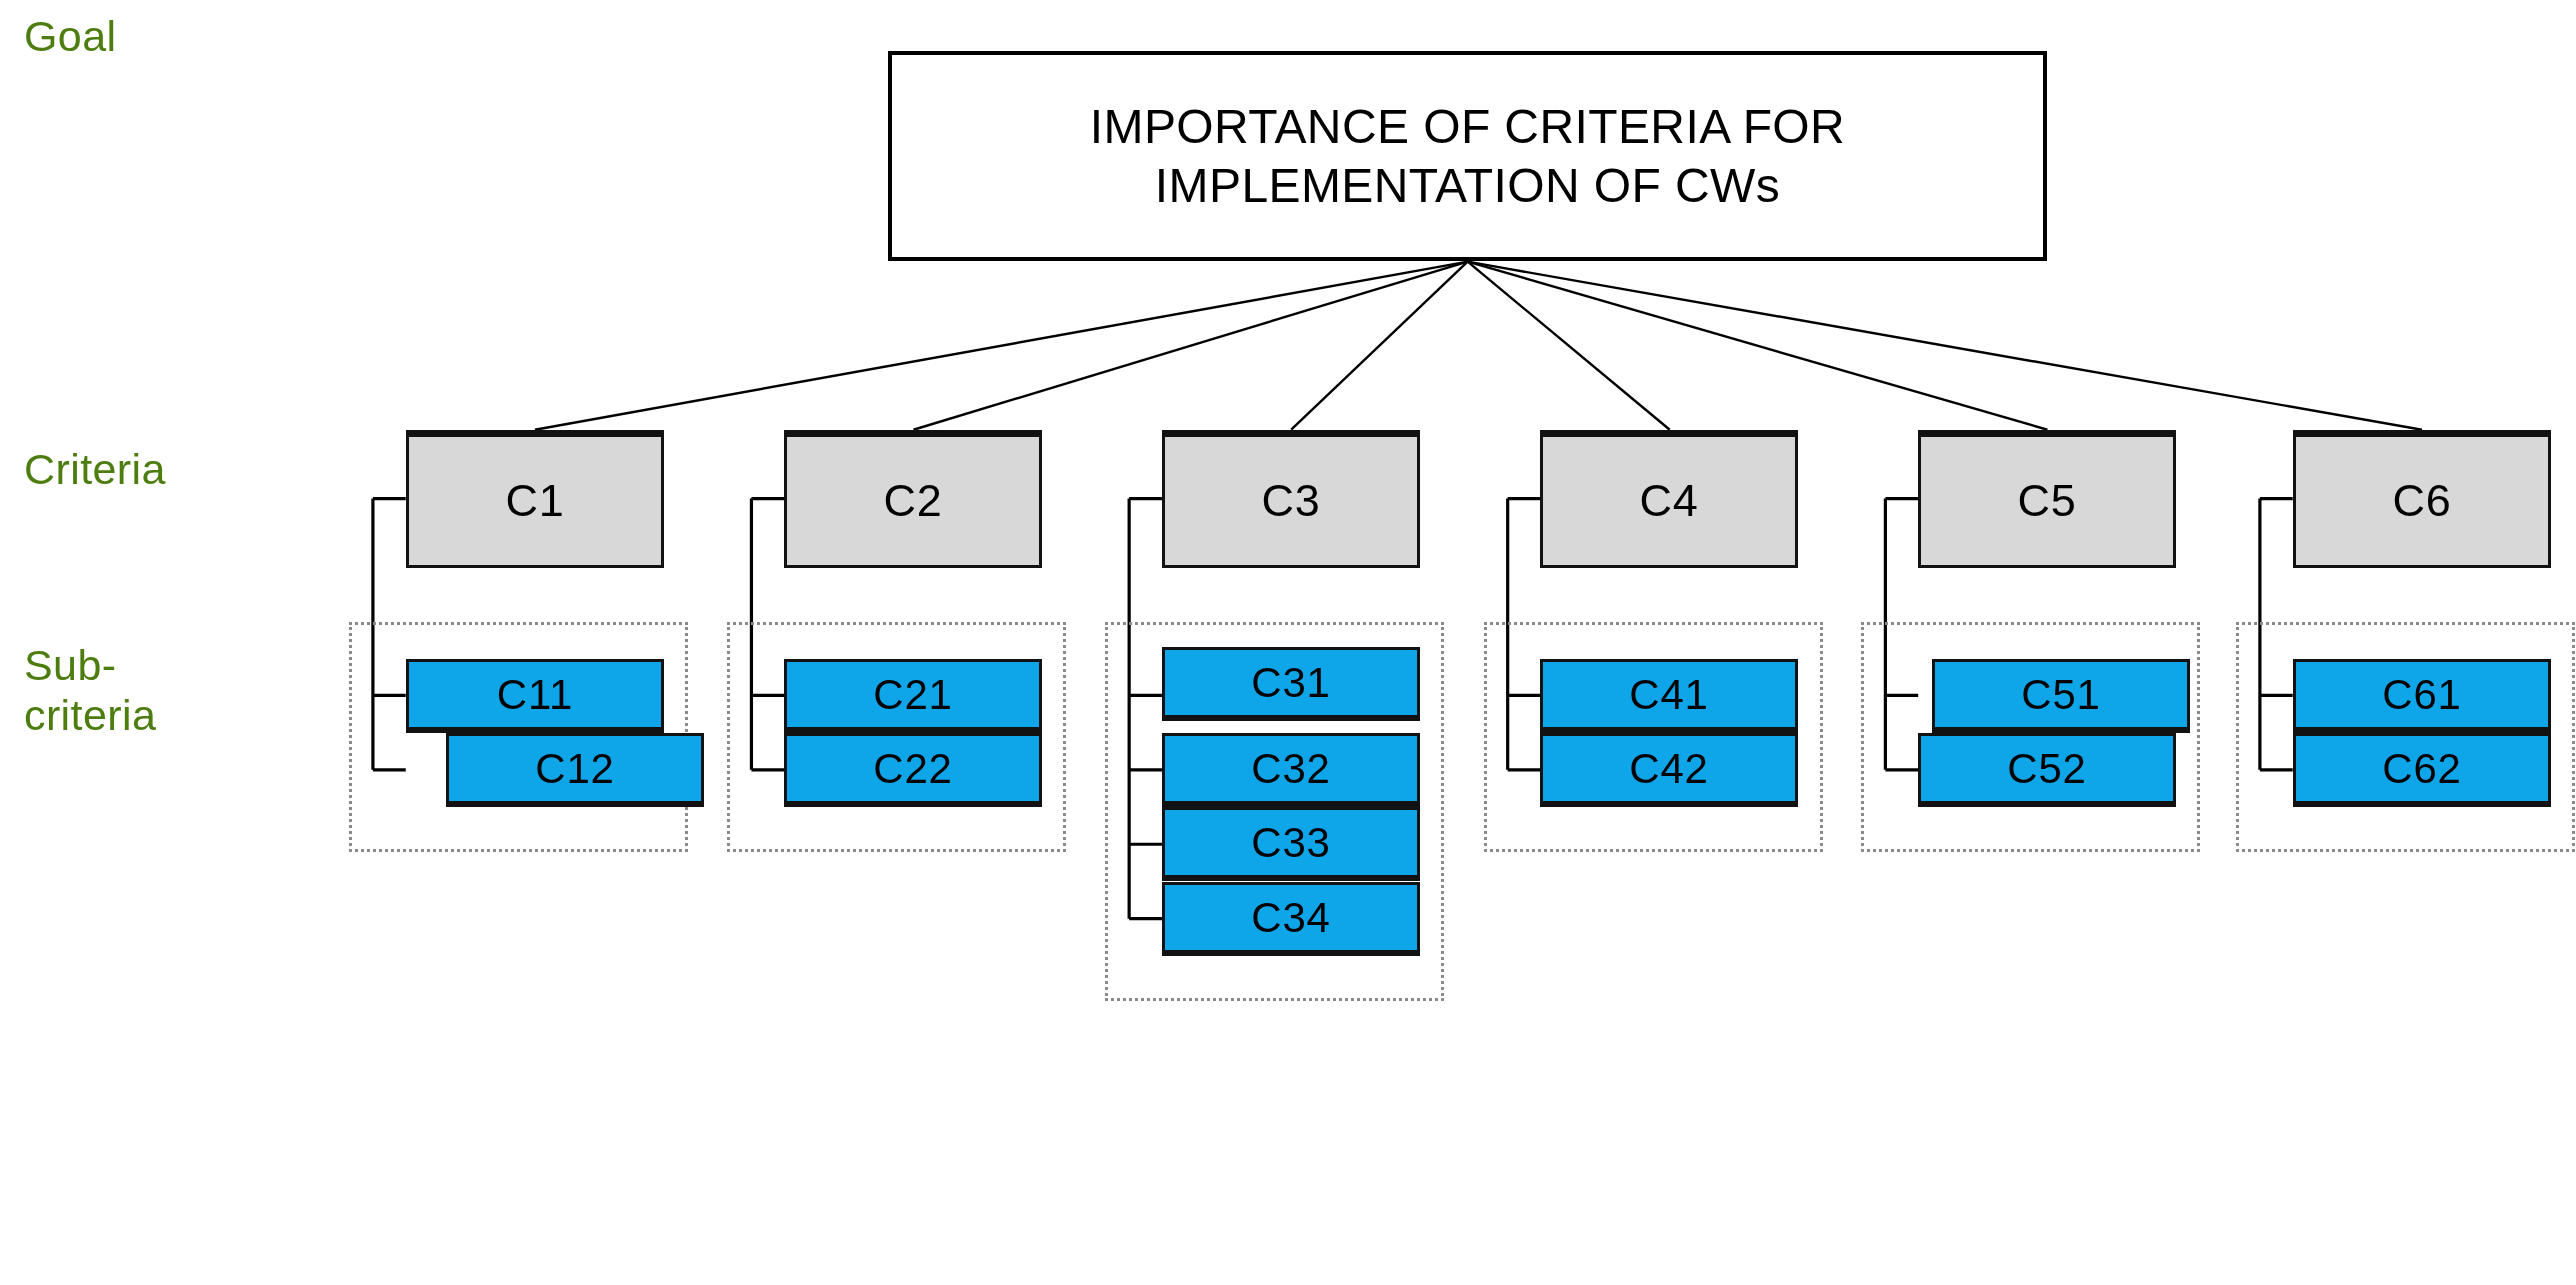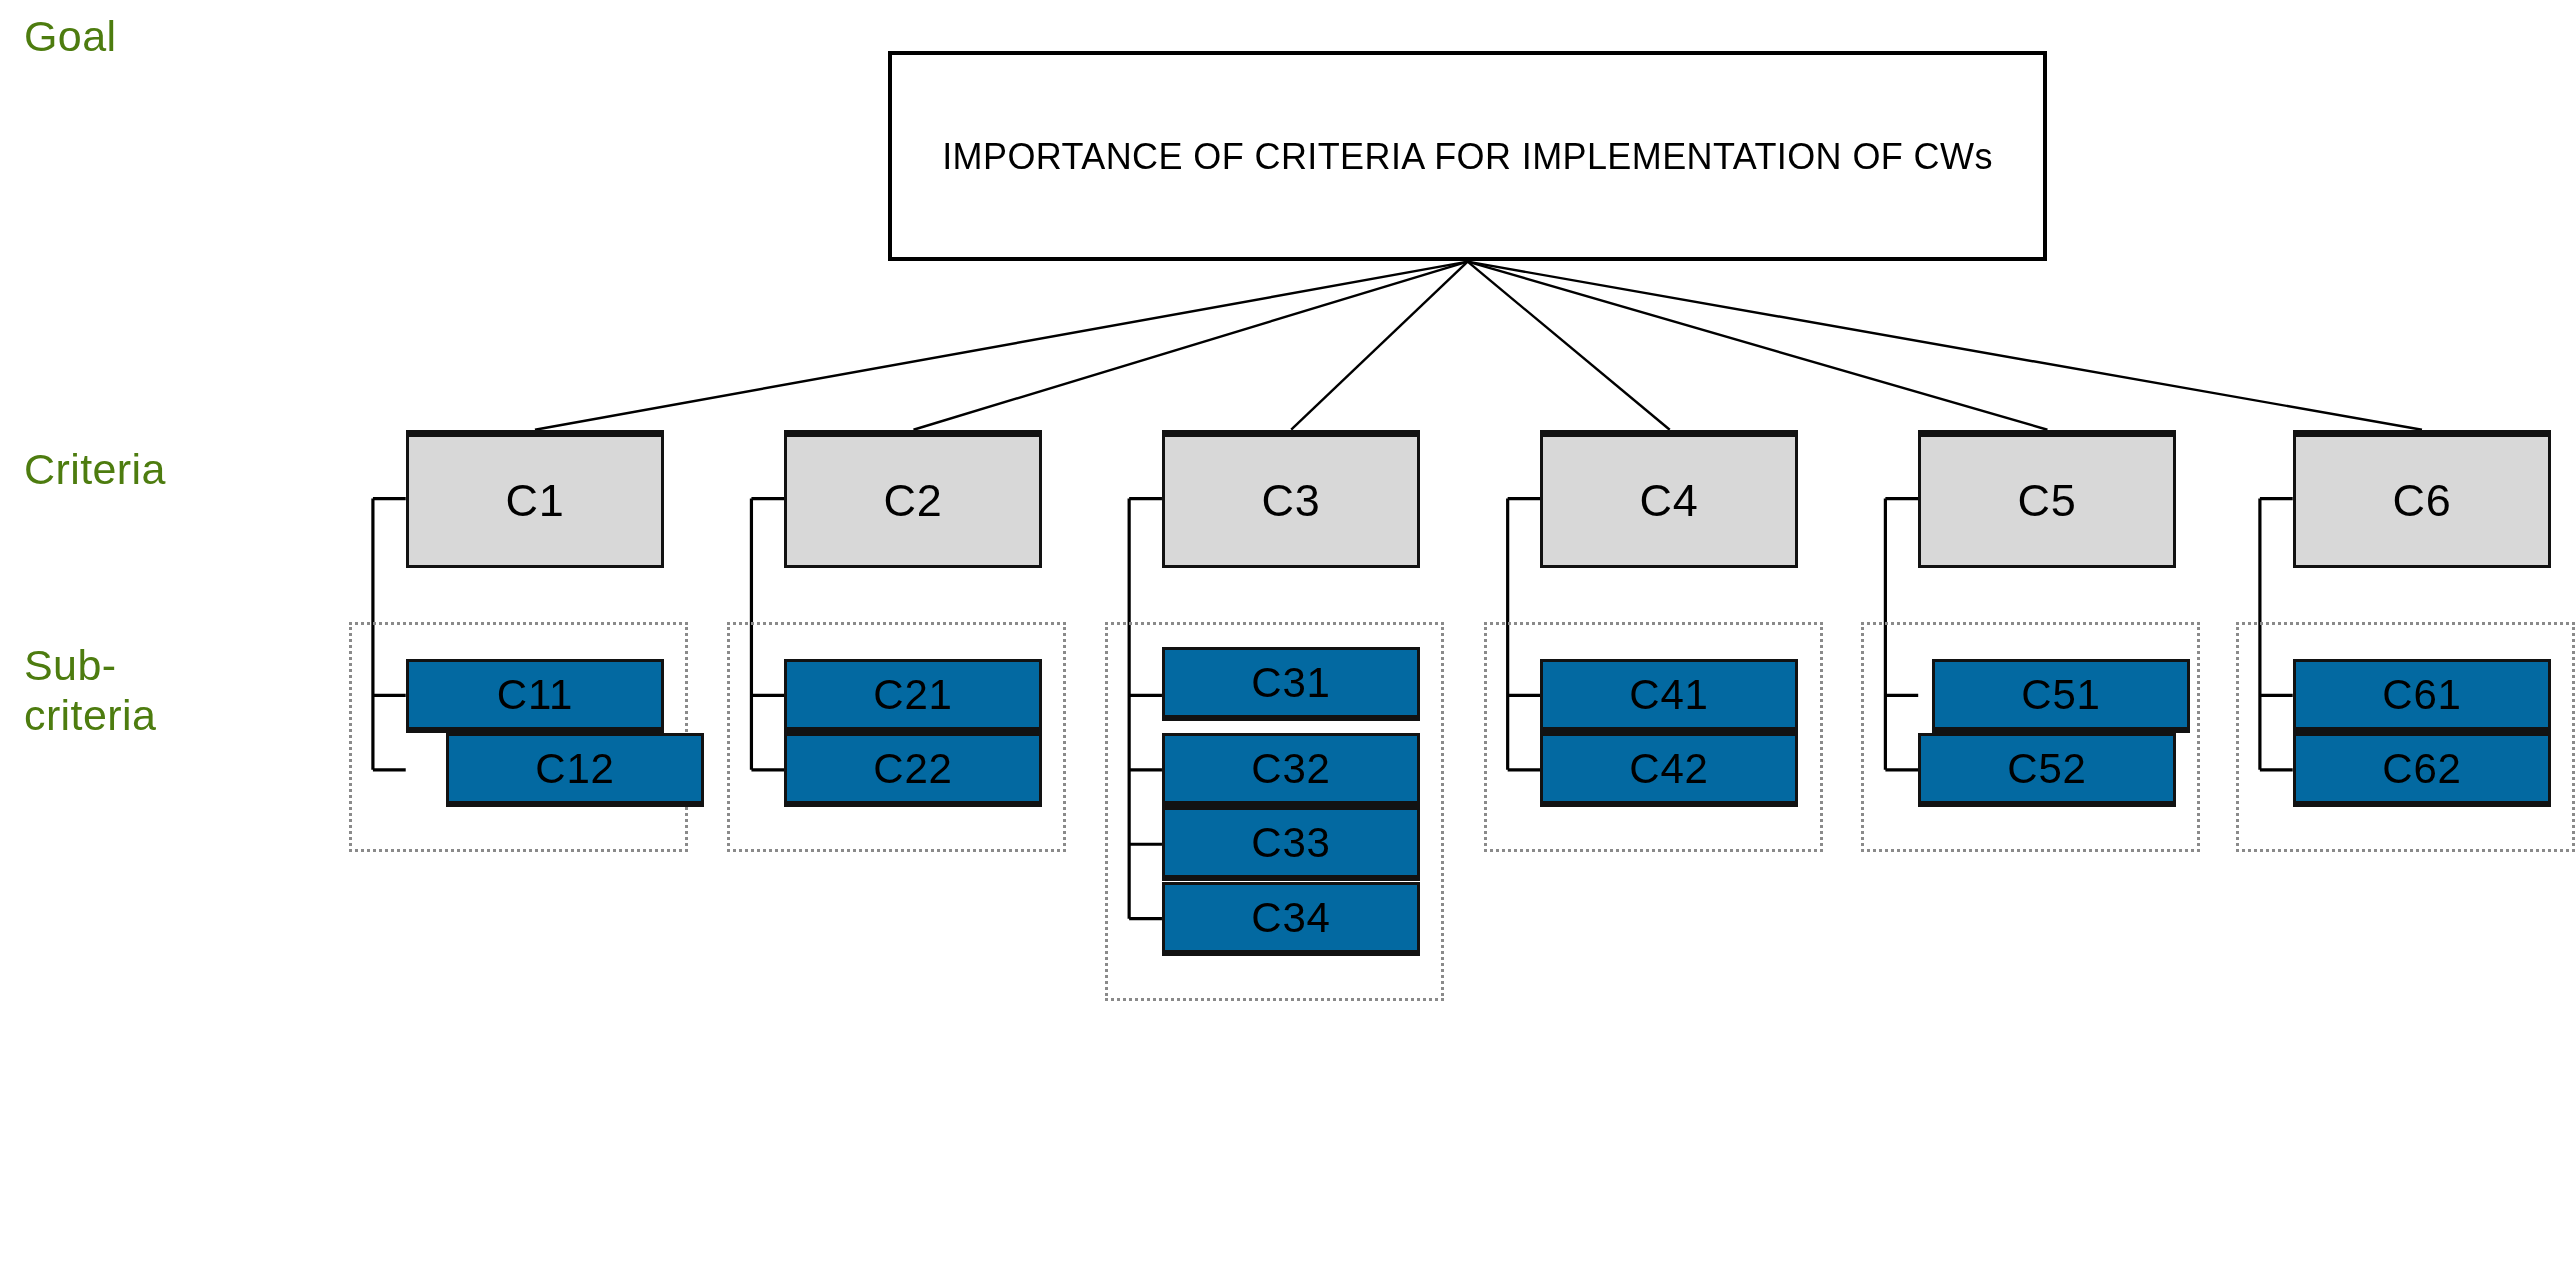--- a/index.html
+++ b/index.html
@@ -40,21 +40,21 @@
     height: 210px;
     border: 4px solid #000000;
     background: #ffffff;
     box-sizing: border-box;
     display: flex;
     align-items: center;
     justify-content: center;
     text-align: center;
   }
   #goal-box .goal-text {
-    font-size: 36px;
+    font-size: 48px;
     line-height: 59px;
     letter-spacing: 0.4px;
     padding: 0 24px;
   }
 
   
   #links {
     position: absolute;
     left: 0;
     top: 0;
@@ -86,21 +86,21 @@
     border: 3.2px dotted #8a8a8a;
     background: transparent;
   }
 
   
   .sub-box {
     position: absolute;
     width: 258px;
     height: 74px;
     box-sizing: border-box;
-    background: #0369a1;
+    background: #0ea5e9;
     border: 3.2px solid #121212;
     border-bottom-width: 6.4px;
     display: flex;
     align-items: center;
     justify-content: center;
     font-size: 42px;
     letter-spacing: 0.8px;
   }
 </style>
 </head>

